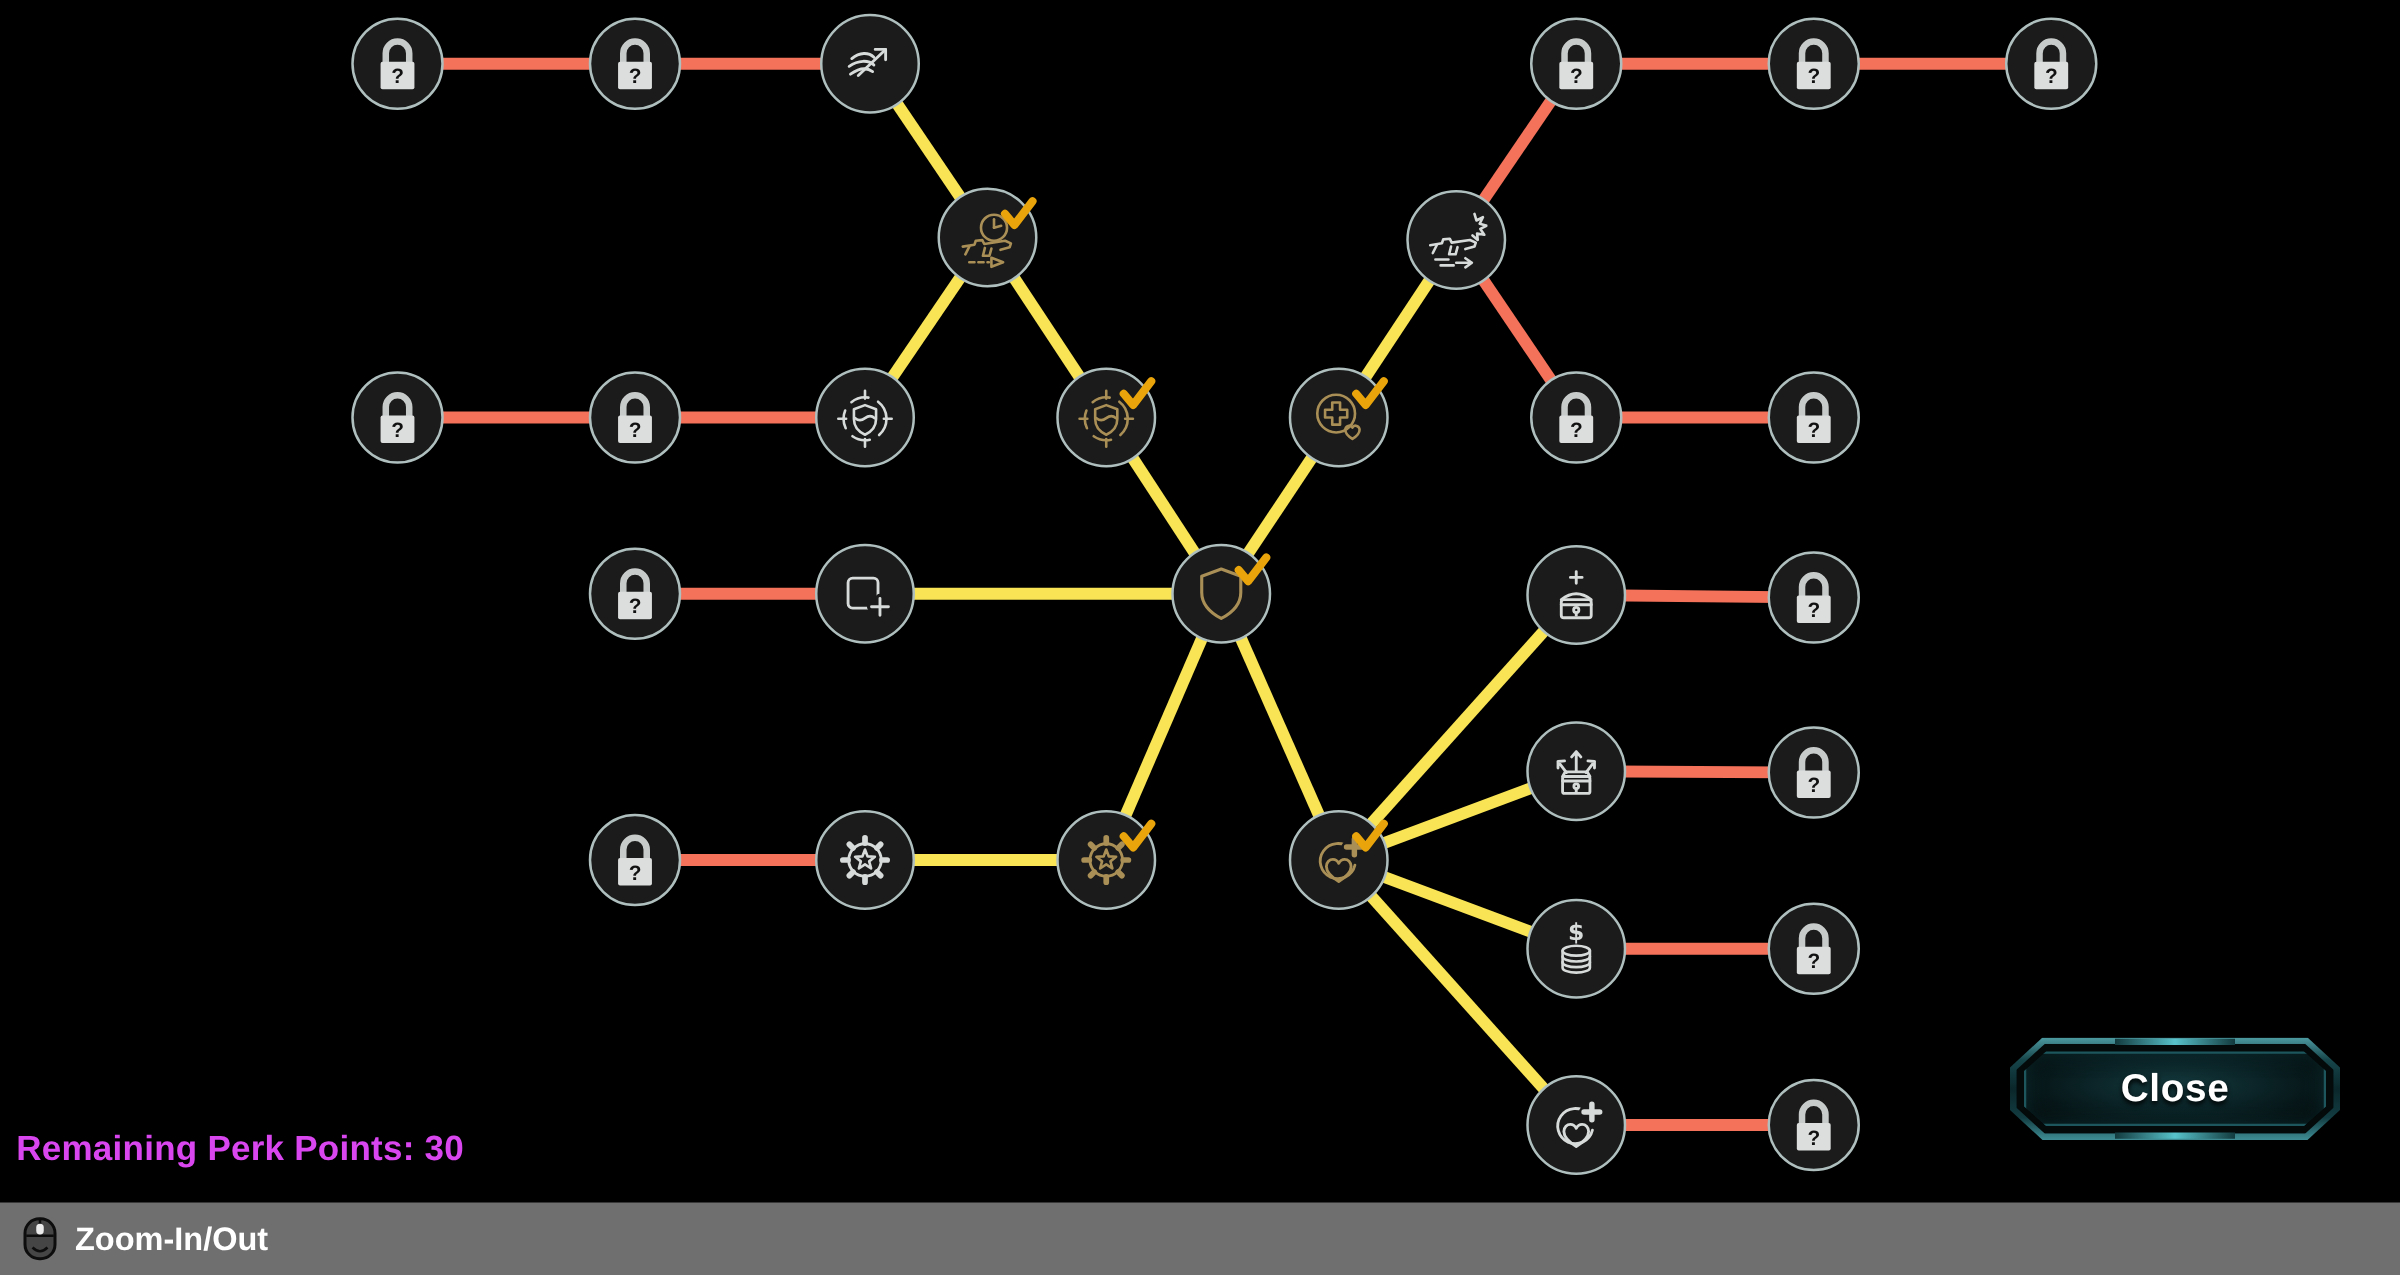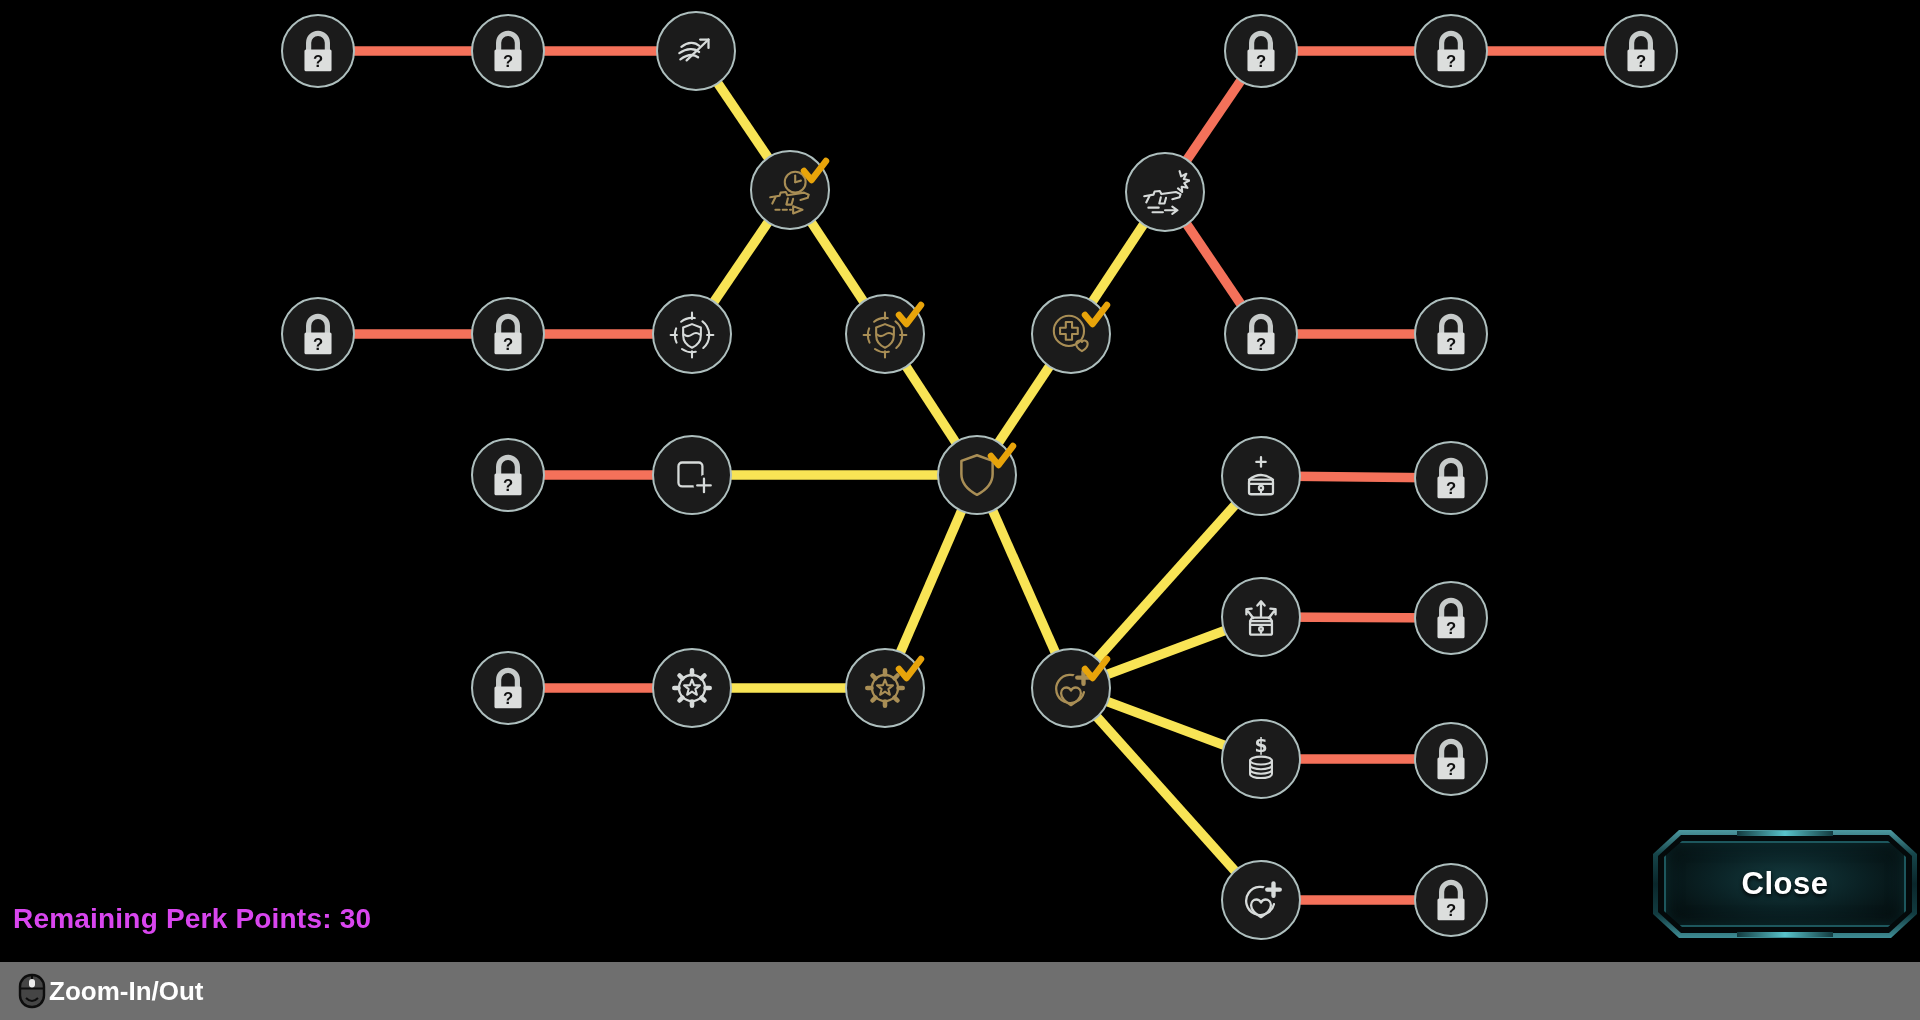--- a/index.html
+++ b/index.html
@@ -4,40 +4,40 @@
 <style>
   html,body{margin:0;padding:0;background:#000;}
   .stage{position:relative;width:1920px;height:1020px;background:#000;overflow:hidden;
          font-family:"Liberation Sans",sans-serif;}
   #tree{position:absolute;left:0;top:0;width:1920px;height:1020px;}
 
   .hud-points{position:absolute;left:13px;top:903px;color:#d946ef;font-size:28px;font-weight:bold;
               letter-spacing:.2px;white-space:nowrap;}
 
   
-  .close-btn{position:absolute;left:1653px;top:830px;width:264px;height:108px;cursor:pointer;}
+  .close-btn{position:absolute;left:1608px;top:830px;width:264px;height:82px;cursor:pointer;}
   .cb-outer{position:absolute;inset:0;
      clip-path:polygon(26px 0,calc(100% - 26px) 0,100% 24px,100% calc(100% - 24px),calc(100% - 26px) 100%,26px 100%,0 calc(100% - 24px),0 24px);
      background:linear-gradient(180deg,#4d9aa1 0%,#16454a 22%,#0a272b 50%,#123c41 78%,#3f8d95 100%);}
   .cb-mid{position:absolute;inset:5px;
      clip-path:polygon(23px 0,calc(100% - 23px) 0,100% 21px,100% calc(100% - 21px),calc(100% - 23px) 100%,23px 100%,0 calc(100% - 21px),0 21px);
      background:#04090a;}
   .cb-inner{position:absolute;inset:11px;
      clip-path:polygon(18px 0,calc(100% - 18px) 0,100% 16px,100% calc(100% - 16px),calc(100% - 18px) 100%,18px 100%,0 calc(100% - 16px),0 16px);
      background:radial-gradient(ellipse at 50% 45%,#143a3e 0%,#0a2124 45%,#050f10 80%,#030809 100%);
      box-shadow:inset 0 0 0 2px #1d575d, inset 0 0 18px #0d3135;}
   .cb-notch{position:absolute;left:50%;transform:translateX(-50%);width:96px;height:5px;
      background:linear-gradient(90deg,#123a3e,#58c3cb,#123a3e);}
   .cb-notch.top{top:1px;} .cb-notch.bottom{bottom:1px;}
   .close-label{position:absolute;inset:0;display:flex;align-items:center;justify-content:center;
      color:#fff;font-size:31px;font-weight:bold;letter-spacing:.5px;text-shadow:0 2px 4px #000;}
 
   
   .bottom-bar{position:absolute;left:0;bottom:0;width:1920px;height:58px;background:#6f6f6f;
-      display:flex;align-items:center;gap:3px;padding-left:18px;box-sizing:border-box;}
+      display:flex;align-items:center;gap:14px;padding-left:18px;box-sizing:border-box;}
   .bottom-bar .hint-label{color:#fff;font-size:26px;font-weight:bold;}
   .mouse-svg{display:block;}
 </style>
 </head>
 <body>
 
 <div class="stage">
 
   <svg id="tree" viewBox="0 0 1920 1020">
     <defs>

